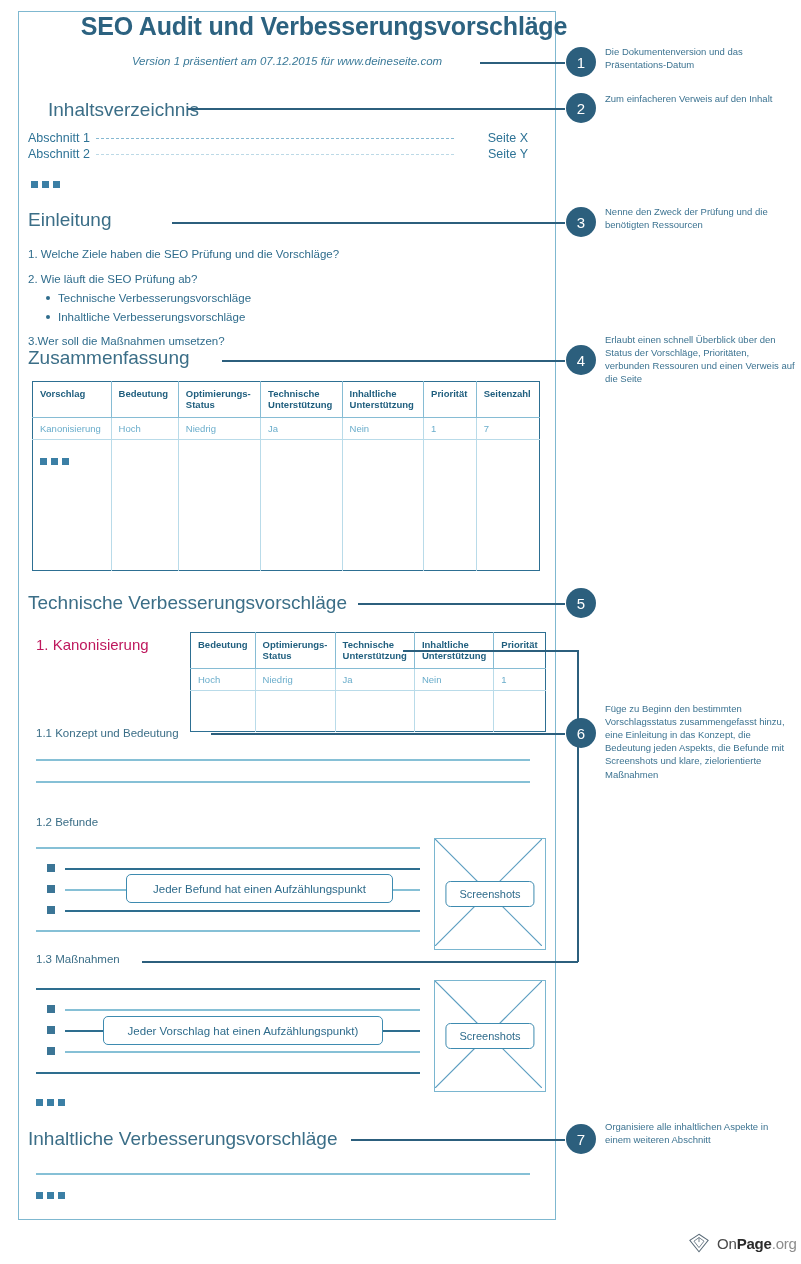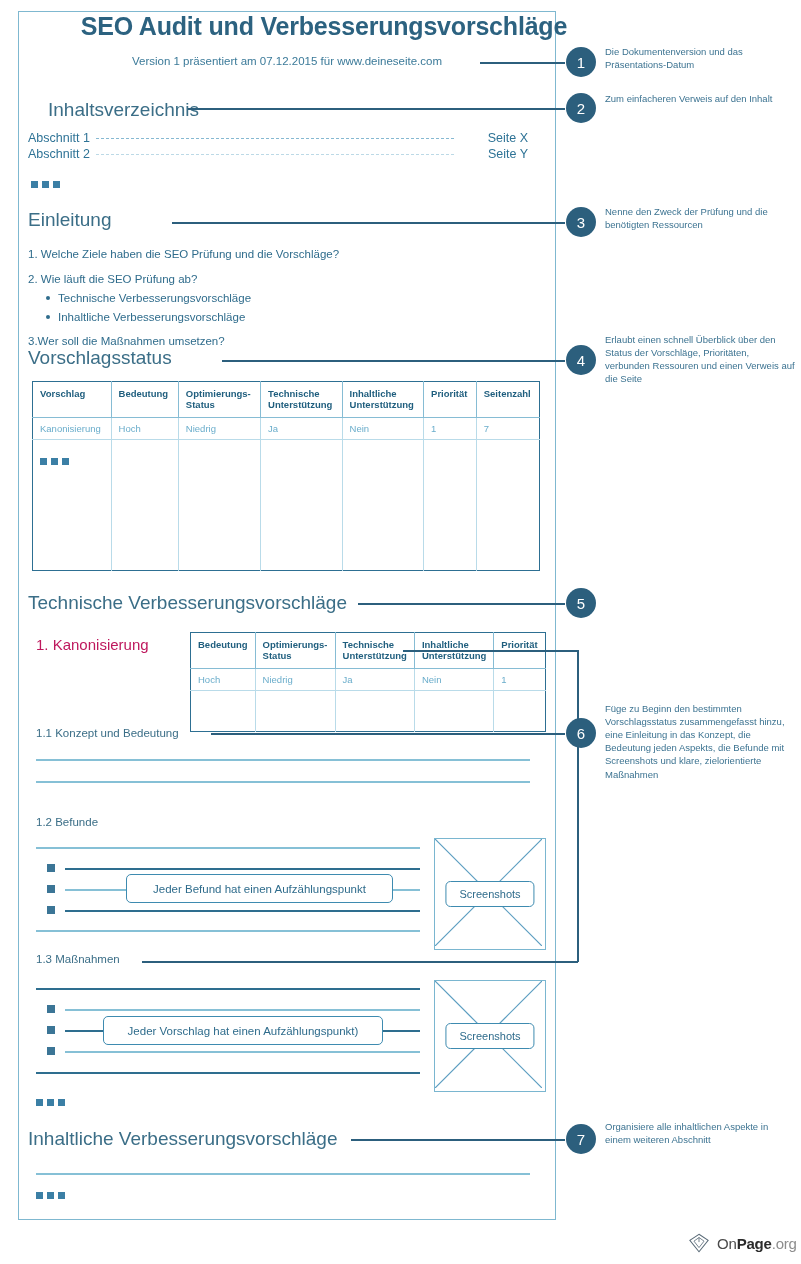--- a/index.html
+++ b/index.html
@@ -23,21 +23,21 @@
 
   
   .doc-title{
     position:absolute;left:18px;top:12px;width:612px;
     text-align:center;
     font-size:25px;font-weight:700;color:#2c6280;
     letter-spacing:-0.2px;
   }
   .doc-sub{
     position:absolute;left:18px;top:55px;width:538px;
-    text-align:center;font-size:11.5px;color:#3b7a99;
+    text-align:center;font-size:11.5px;color:#3b7a99;font-style:italic;
   }
 
   
   .h-sec{
     position:absolute;font-size:19px;font-weight:400;color:#3b6e87;
     white-space:nowrap;
   }
   .h-sub{
     position:absolute;font-size:15px;color:#be185d;white-space:nowrap;
   }
@@ -165,21 +165,21 @@
   <div class="intro" style="left:28px;top:246px;width:420px;">
     <div class="q">1. Welche Ziele haben die SEO Prüfung und die Vorschläge?</div>
     <div class="q" style="margin-bottom:3px;">2. Wie läuft die SEO Prüfung ab?</div>
     <ul>
       <li>Technische Verbesserungsvorschläge</li>
       <li>Inhaltliche Verbesserungsvorschläge</li>
     </ul>
     <div class="q">3.Wer soll die Maßnahmen umsetzen?</div>
   </div>
 
-  <div class="h-sec" style="left:28px;top:347px;">Vorschlagsstatus</div>
+  <div class="h-sec" style="left:28px;top:347px;">Zusammenfassung</div>
 
   <table class="wf" style="left:32px;top:381px;width:508px;">
     <tbody>
         <tr>
       <th style="width:84px;white-space:pre-line;">Vorschlag</th>
       <th style="width:72px;white-space:pre-line;">Bedeutung</th>
       <th style="width:84px;white-space:pre-line;">Optimierungs-
 Status</th>
       <th style="width:82px;white-space:pre-line;">Technische
 Unterstützung</th>

